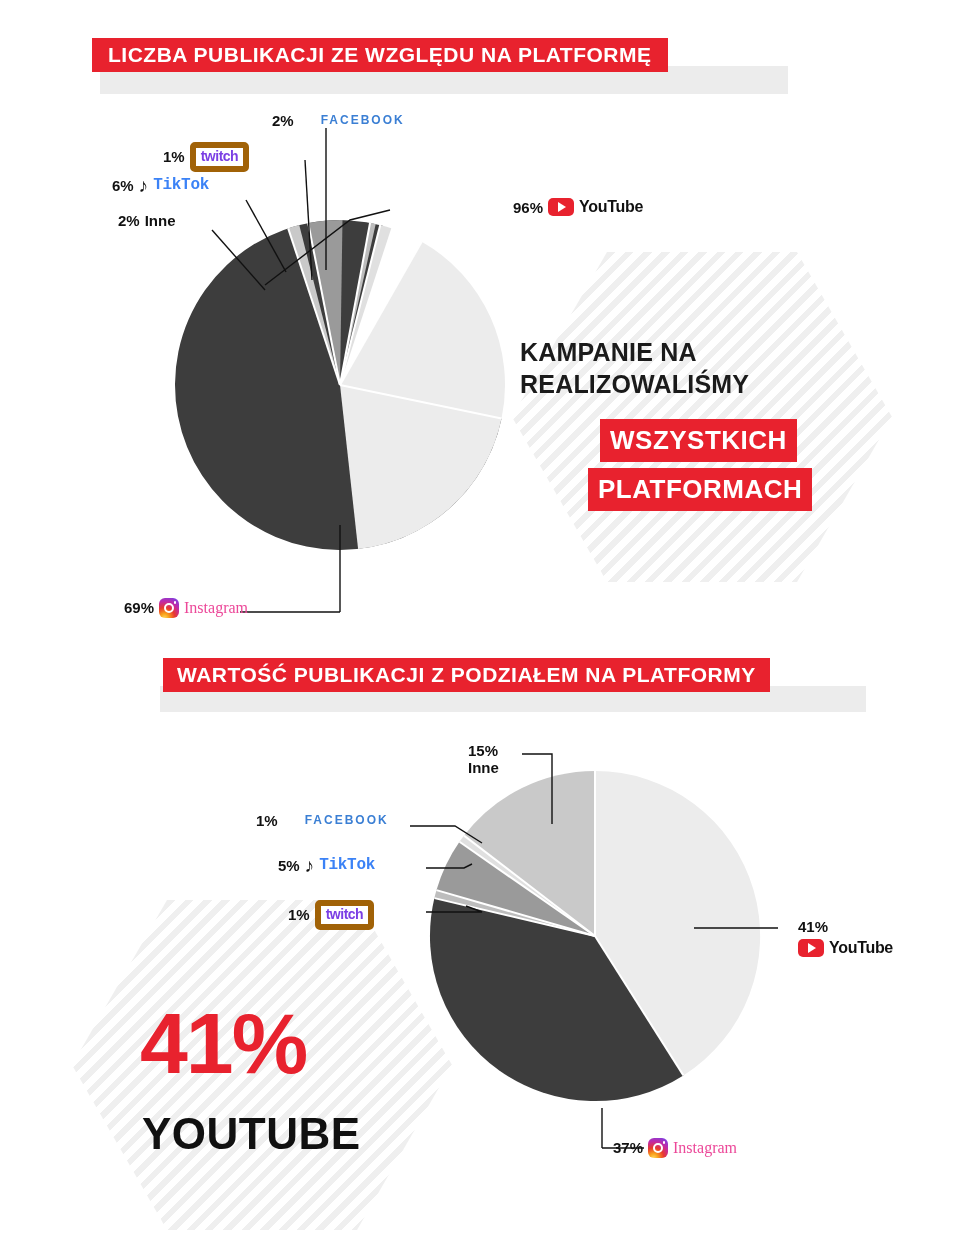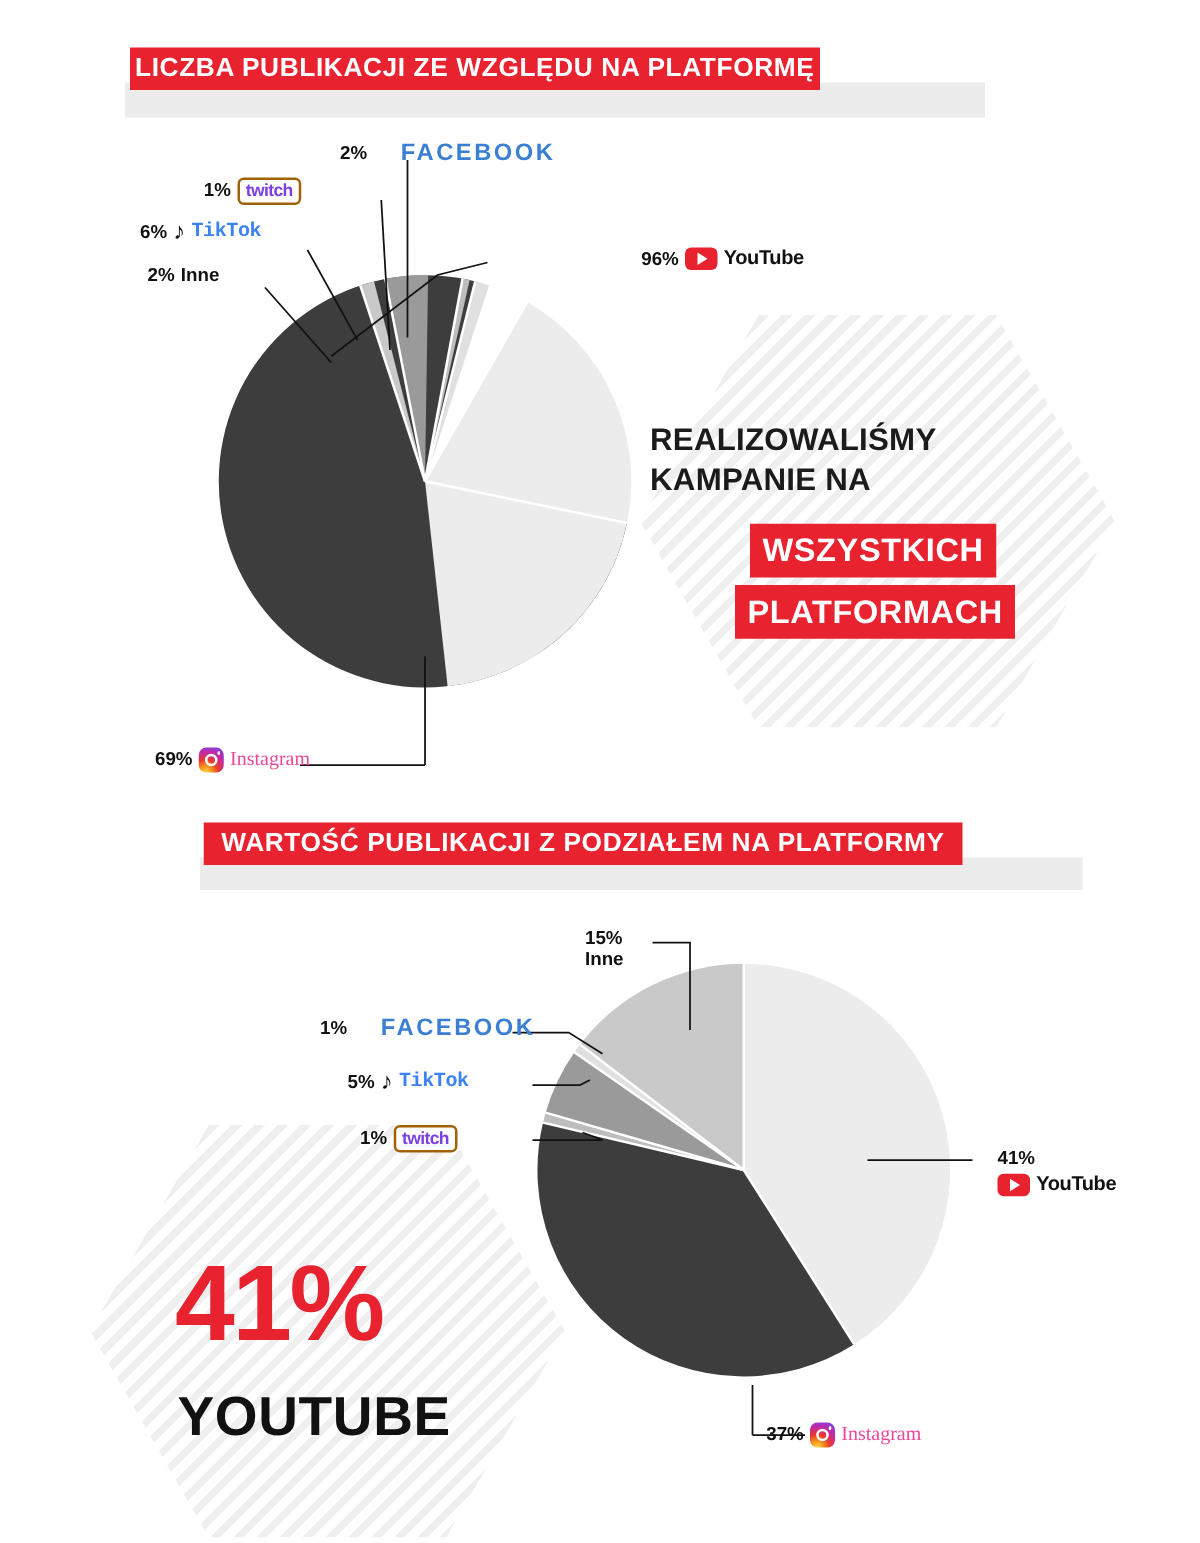--- a/index.html
+++ b/index.html
@@ -20,21 +20,21 @@
     background: #e8222e;
     color: #ffffff;
     font-weight: bold;
     letter-spacing: 0.5px;
     display: flex;
     align-items: center;
     white-space: nowrap;
   }
 
   #heading1-shadow { left: 100px; top: 66px; width: 688px; height: 28px; }
-  #heading1-bar { left: 104px; top: 38px; height: 34px; padding: 0 4px; font-size: 21px; }
+  #heading1-bar { left: 92px; top: 38px; height: 34px; padding: 0 16px; font-size: 21px; }
 
   #heading2-shadow { left: 160px; top: 686px; width: 706px; height: 26px; }
   #heading2-bar { left: 163px; top: 658px; height: 34px; padding: 0 14px; font-size: 21px; }
 
   
   .hexblob {
     position: absolute;
     background:
       repeating-linear-gradient(-45deg,
         #efefef 0px, #efefef 6px,
@@ -106,29 +106,29 @@
     gap: 5px;
     line-height: 1.15;
   }
   .lbl .pct { font-weight: bold; }
 
   
   .fb-word {
     color: #3b7fd4;
     font-weight: bold;
     letter-spacing: 2px;
-    font-size: 19px;
+    font-size: 12px;
     padding-left: 22px;
   }
   .tiktok-word { font-weight: bold; font-size: 16px; color: #3b82f6; letter-spacing: -0.3px; font-family: Liberation Mono, monospace;}
   .yt-word { font-weight: bold; font-size: 16px; color: #111; letter-spacing: -0.3px; }
   .ig-word { font-size: 16px; color: #ec4899; font-family: "Liberation Serif", serif; font-weight: normal; }
   .twitch-badge {
     background: #ffffff;
-    border: 2px solid #a16207;
+    border: 6px solid #a16207;
     border-radius: 5px;
     color: #7b3fe4;
     font-weight: bold;
     font-size: 14px;
     padding: 1px 5px 2px 5px;
     letter-spacing: -0.5px;
     line-height: 1.05;
   }
   .yt-badge {
     width: 26px; height: 18px;
@@ -259,22 +259,22 @@
   <div class="lbl" id="l1-instagram">
     <span class="pct">69%</span>
     <span class="ig-badge">
         <span class="ring"></span>
         <span class="dot"></span>
       </span>
     <span class="ig-word">Instagram</span>
   </div>
 
   <div id="realiz-text">
+    <div>KAMPANIE NA</div>
     <div>REALIZOWALIŚMY</div>
-    <div>KAMPANIE NA</div>
   </div>
   <div class="red-band" id="band-wszystkich">WSZYSTKICH</div>
   <div class="red-band" id="band-platformach">PLATFORMACH</div>
 
   <div class="heading-shadow" id="heading2-shadow"></div>
   <div class="heading-bar" id="heading2-bar">WARTOŚĆ PUBLIKACJI Z PODZIAŁEM NA PLATFORMY</div>
 
   <svg class="chart-svg" id="chart2" width="620" height="470" viewBox="0 0 620 470">
     <g transform="translate(345,220)">
 

